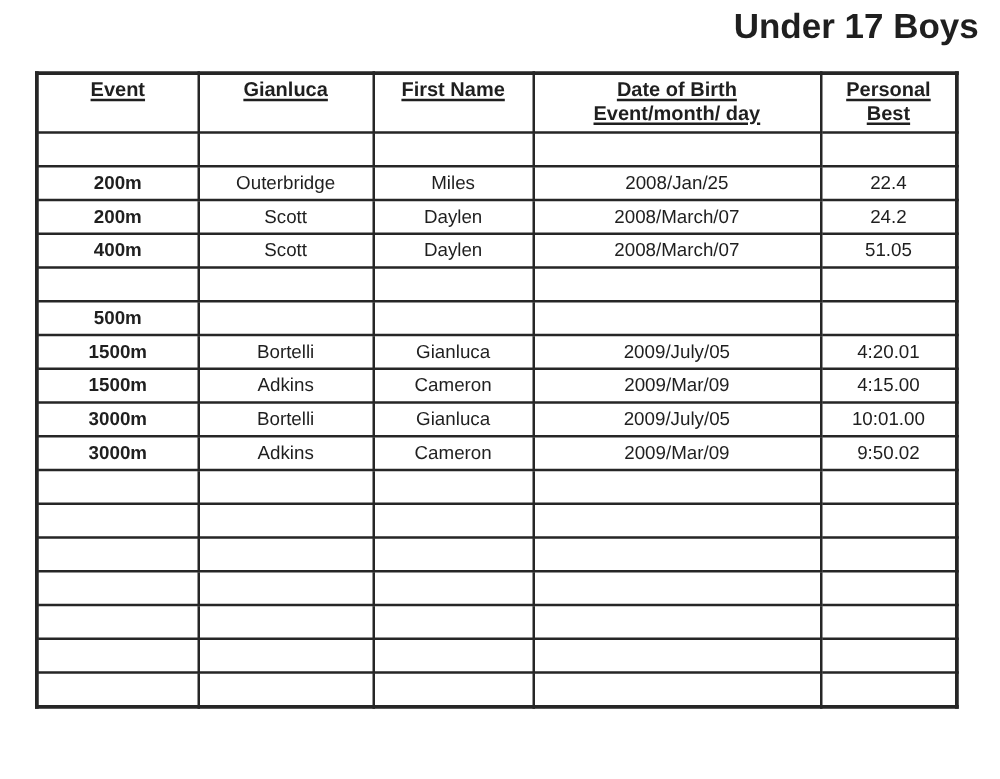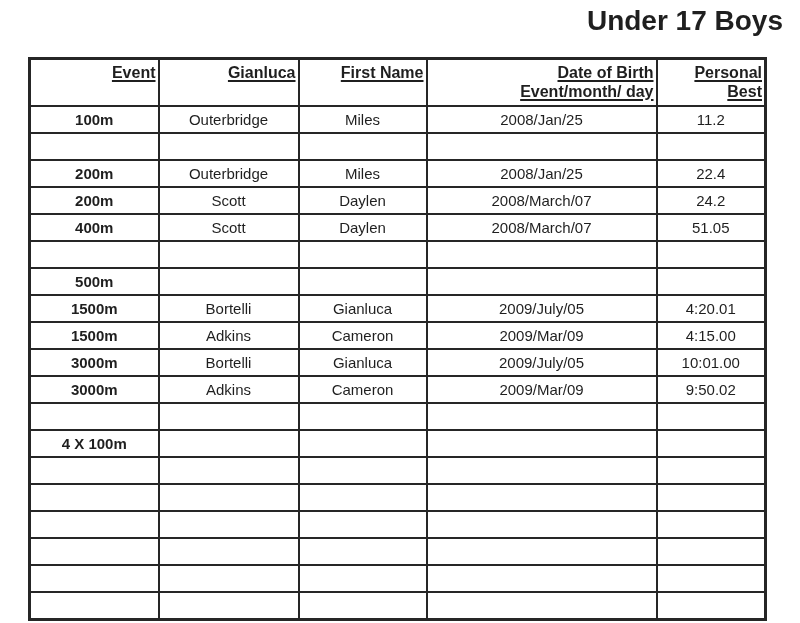--- a/index.html
+++ b/index.html
@@ -40,21 +40,21 @@
   }
   table#roster {
     border-width: 3px;
   }
   th {
     height: 42px;
     vertical-align: top;
     padding: 3px 2px 0 2px;
     font-size: 16px;
     font-weight: bold;
-    text-align: right;
+    text-align: center;
   }
   th .hl {
     text-decoration: underline;
     text-decoration-thickness: 1.5px;
     text-underline-offset: 2px;
     line-height: 19px;
   }
   td {
     height: 25px;
     padding: 0 2px;
@@ -103,27 +103,20 @@
           <div class="hl">Event/month/ day</div>
         </th>
         <th>
           <div class="hl">Personal</div>
           <div class="hl">Best</div>
         </th>
       </tr>
     </thead>
     <tbody>
         <tr>
-      <td class="c-event">100m</td>
-      <td>Outerbridge</td>
-      <td>Miles</td>
-      <td>2008/Jan/25</td>
-      <td>11.2</td>
-    </tr>
-        <tr>
       <td class="c-event"></td>
       <td></td>
       <td></td>
       <td></td>
       <td></td>
     </tr>
         <tr>
       <td class="c-event">200m</td>
       <td>Outerbridge</td>
       <td>Miles</td>
@@ -187,27 +180,20 @@
       <td>9:50.02</td>
     </tr>
         <tr>
       <td class="c-event"></td>
       <td></td>
       <td></td>
       <td></td>
       <td></td>
     </tr>
         <tr>
-      <td class="c-event">4 X 100m</td>
-      <td></td>
-      <td></td>
-      <td></td>
-      <td></td>
-    </tr>
-        <tr>
       <td class="c-event"></td>
       <td></td>
       <td></td>
       <td></td>
       <td></td>
     </tr>
         <tr>
       <td class="c-event"></td>
       <td></td>
       <td></td>

